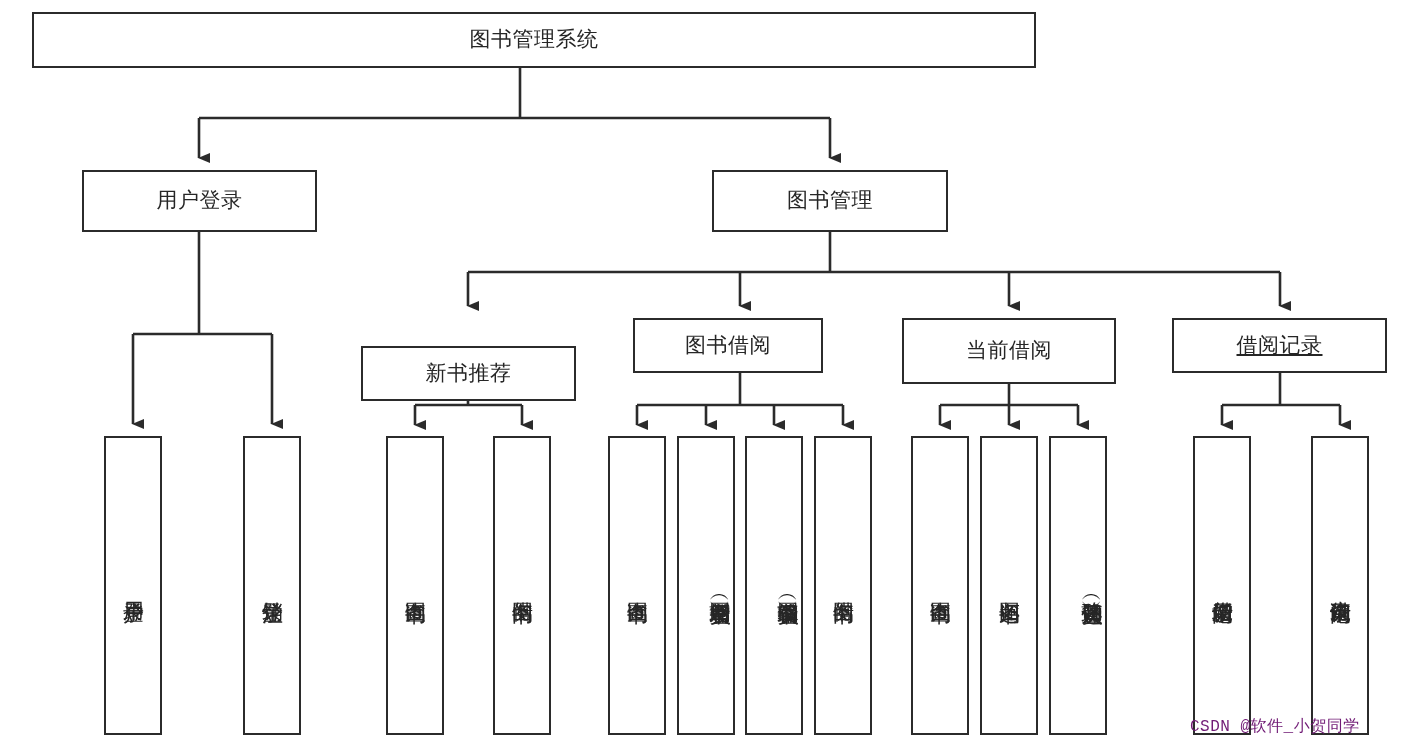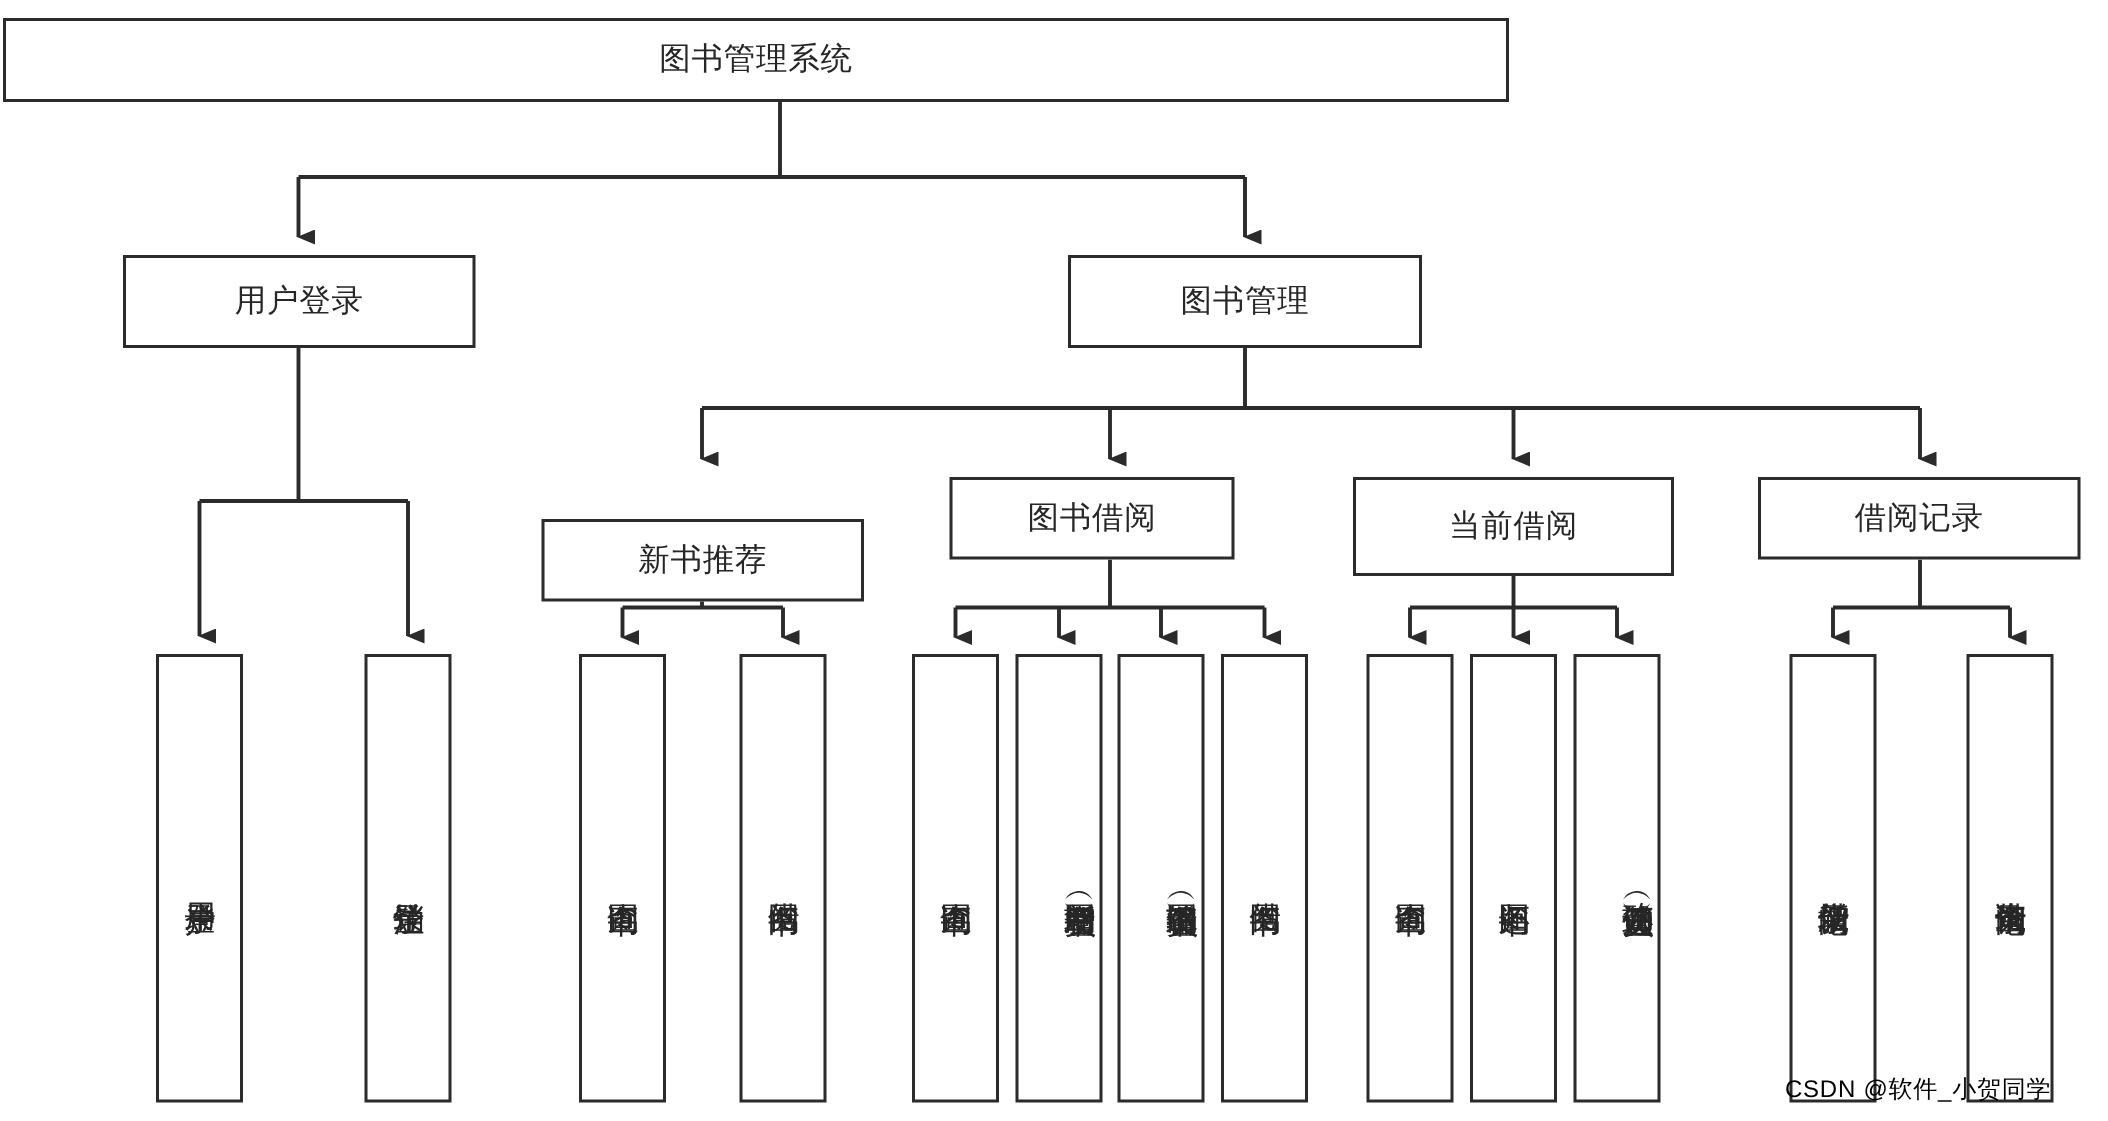--- a/index.html
+++ b/index.html
@@ -54,24 +54,24 @@
     align-items: center;
     padding-top: 0;
   }
   .box.v.pad-top {
     align-items: flex-start;
     padding-top: 4px;
   }
   .watermark {
     position: absolute;
     font-size: 16px;
-    color: #000000;
+    color: #701a75;
     white-space: nowrap;
     letter-spacing: 0.5px;
-    font-family: Liberation Sans, sans-serif;
+    font-family: Liberation Mono, monospace;
   }
 </style>
 </head>
 <body>
 
 <div id="canvas">
 
   <svg class="wires" viewBox="0 0 1405 747" xmlns="http://www.w3.org/2000/svg">
     <defs>
       <marker id="arw" viewBox="0 0 10 12" refX="5" refY="11" markerWidth="10" markerHeight="12" orient="auto-start-reverse" markerUnits="userSpaceOnUse">
@@ -117,41 +117,41 @@
       <path d="M1009,405 L1009,425" marker-end="url(#arw)"></path>
       <path d="M1078,405 L1078,425" marker-end="url(#arw)"></path>
 
       <path d="M1280,373 L1280,405"></path>
       <path d="M1222,405 L1340,405"></path>
       <path d="M1222,405 L1222,425" marker-end="url(#arw)"></path>
       <path d="M1340,405 L1340,425" marker-end="url(#arw)"></path>
     </g>
   </svg>
 
-  <div class="box h" style="left:2px; top:12px; width:1004px; height:56px;">
+  <div class="box h" style="left:32px; top:12px; width:1004px; height:56px;">
     <span>图书管理系统</span>
   </div>
 
   <div class="box h" style="left:82px; top:170px; width:235px; height:62px;">
     <span>用户登录</span>
   </div>
   <div class="box h" style="left:712px; top:170px; width:236px; height:62px;">
     <span>图书管理</span>
   </div>
 
   <div class="box h" style="left:361px; top:318px; width:215px; height:55px;margin-top:28px;">
     <span>新书推荐</span>
   </div>
   <div class="box h" style="left:633px; top:318px; width:190px; height:55px;">
     <span>图书借阅</span>
   </div>
   <div class="box h" style="left:902px; top:318px; width:214px; height:66px;">
     <span>当前借阅</span>
   </div>
-  <div class="box h" style="left:1172px; top:318px; width:215px; height:55px;">
+  <div class="box h" style="left:1172px; top:318px; width:215px; height:55px;text-decoration:underline;">
     <span>借阅记录</span>
   </div>
 
   <div class="box v pad-mid" style="left:104px; top:436px; width:58px; height:299px;">
     <span>用户登录</span>
   </div>
   <div class="box v pad-mid" style="left:243px; top:436px; width:58px; height:299px;">
     <span>注销登录</span>
   </div>
 

